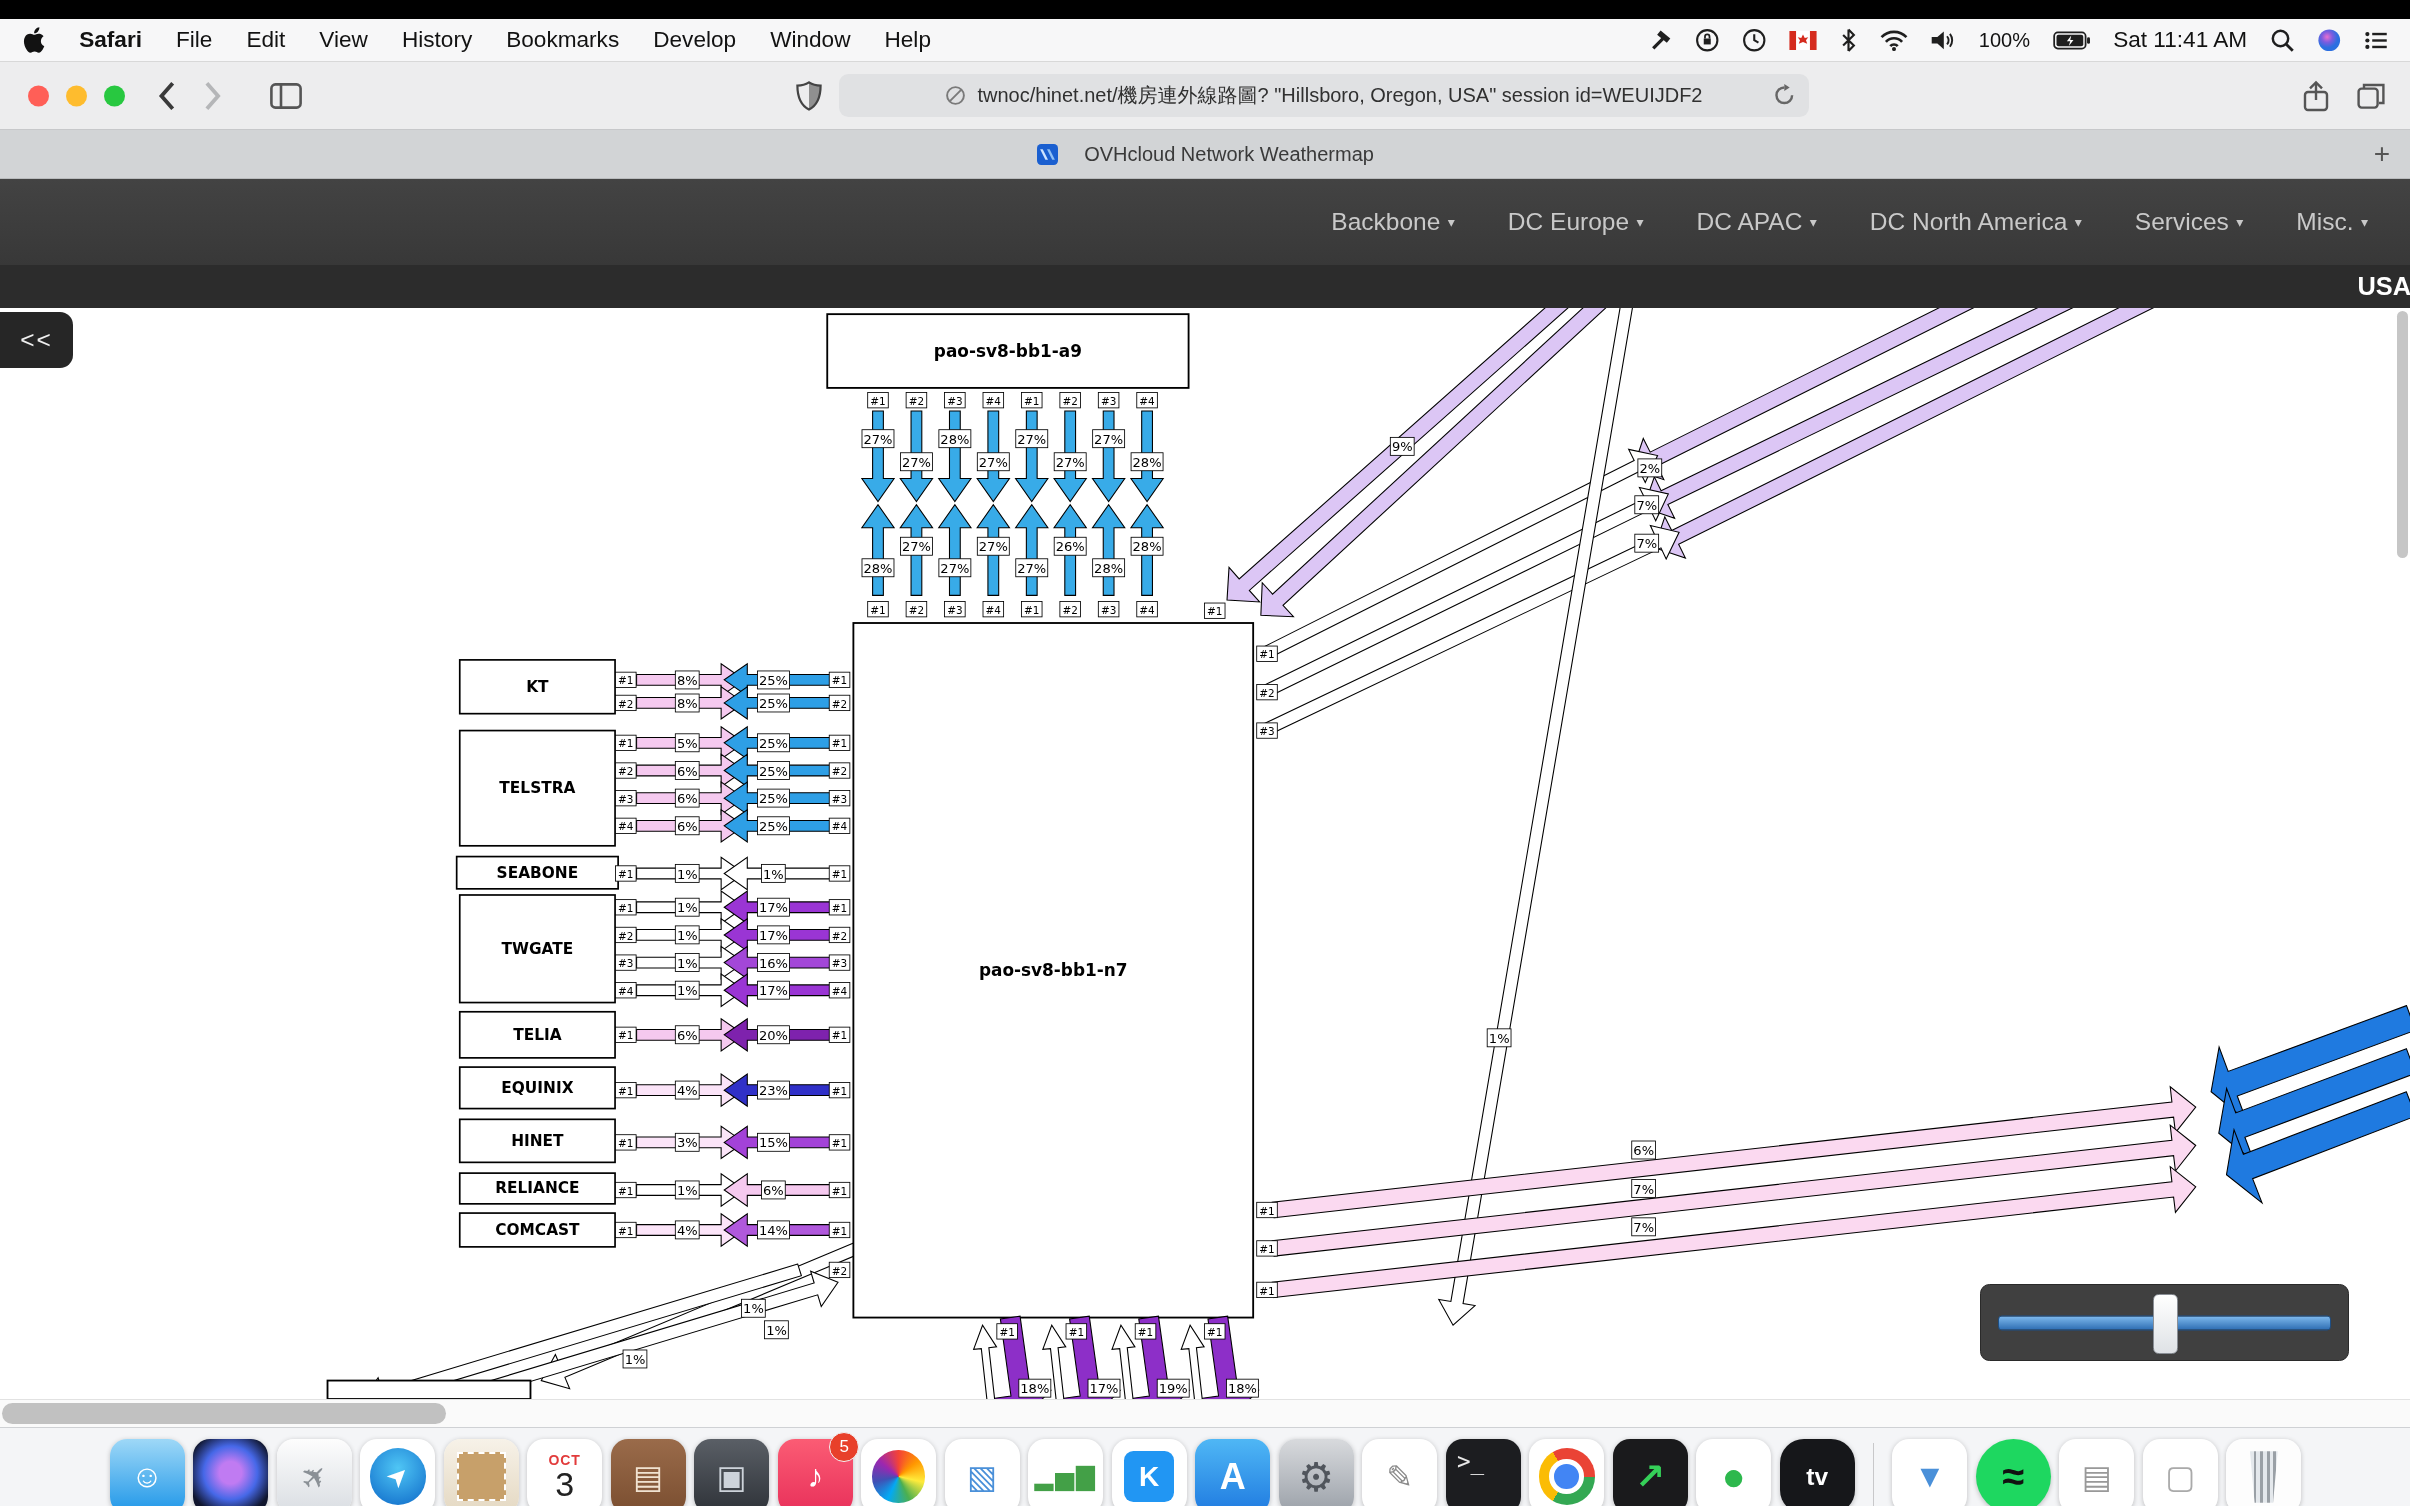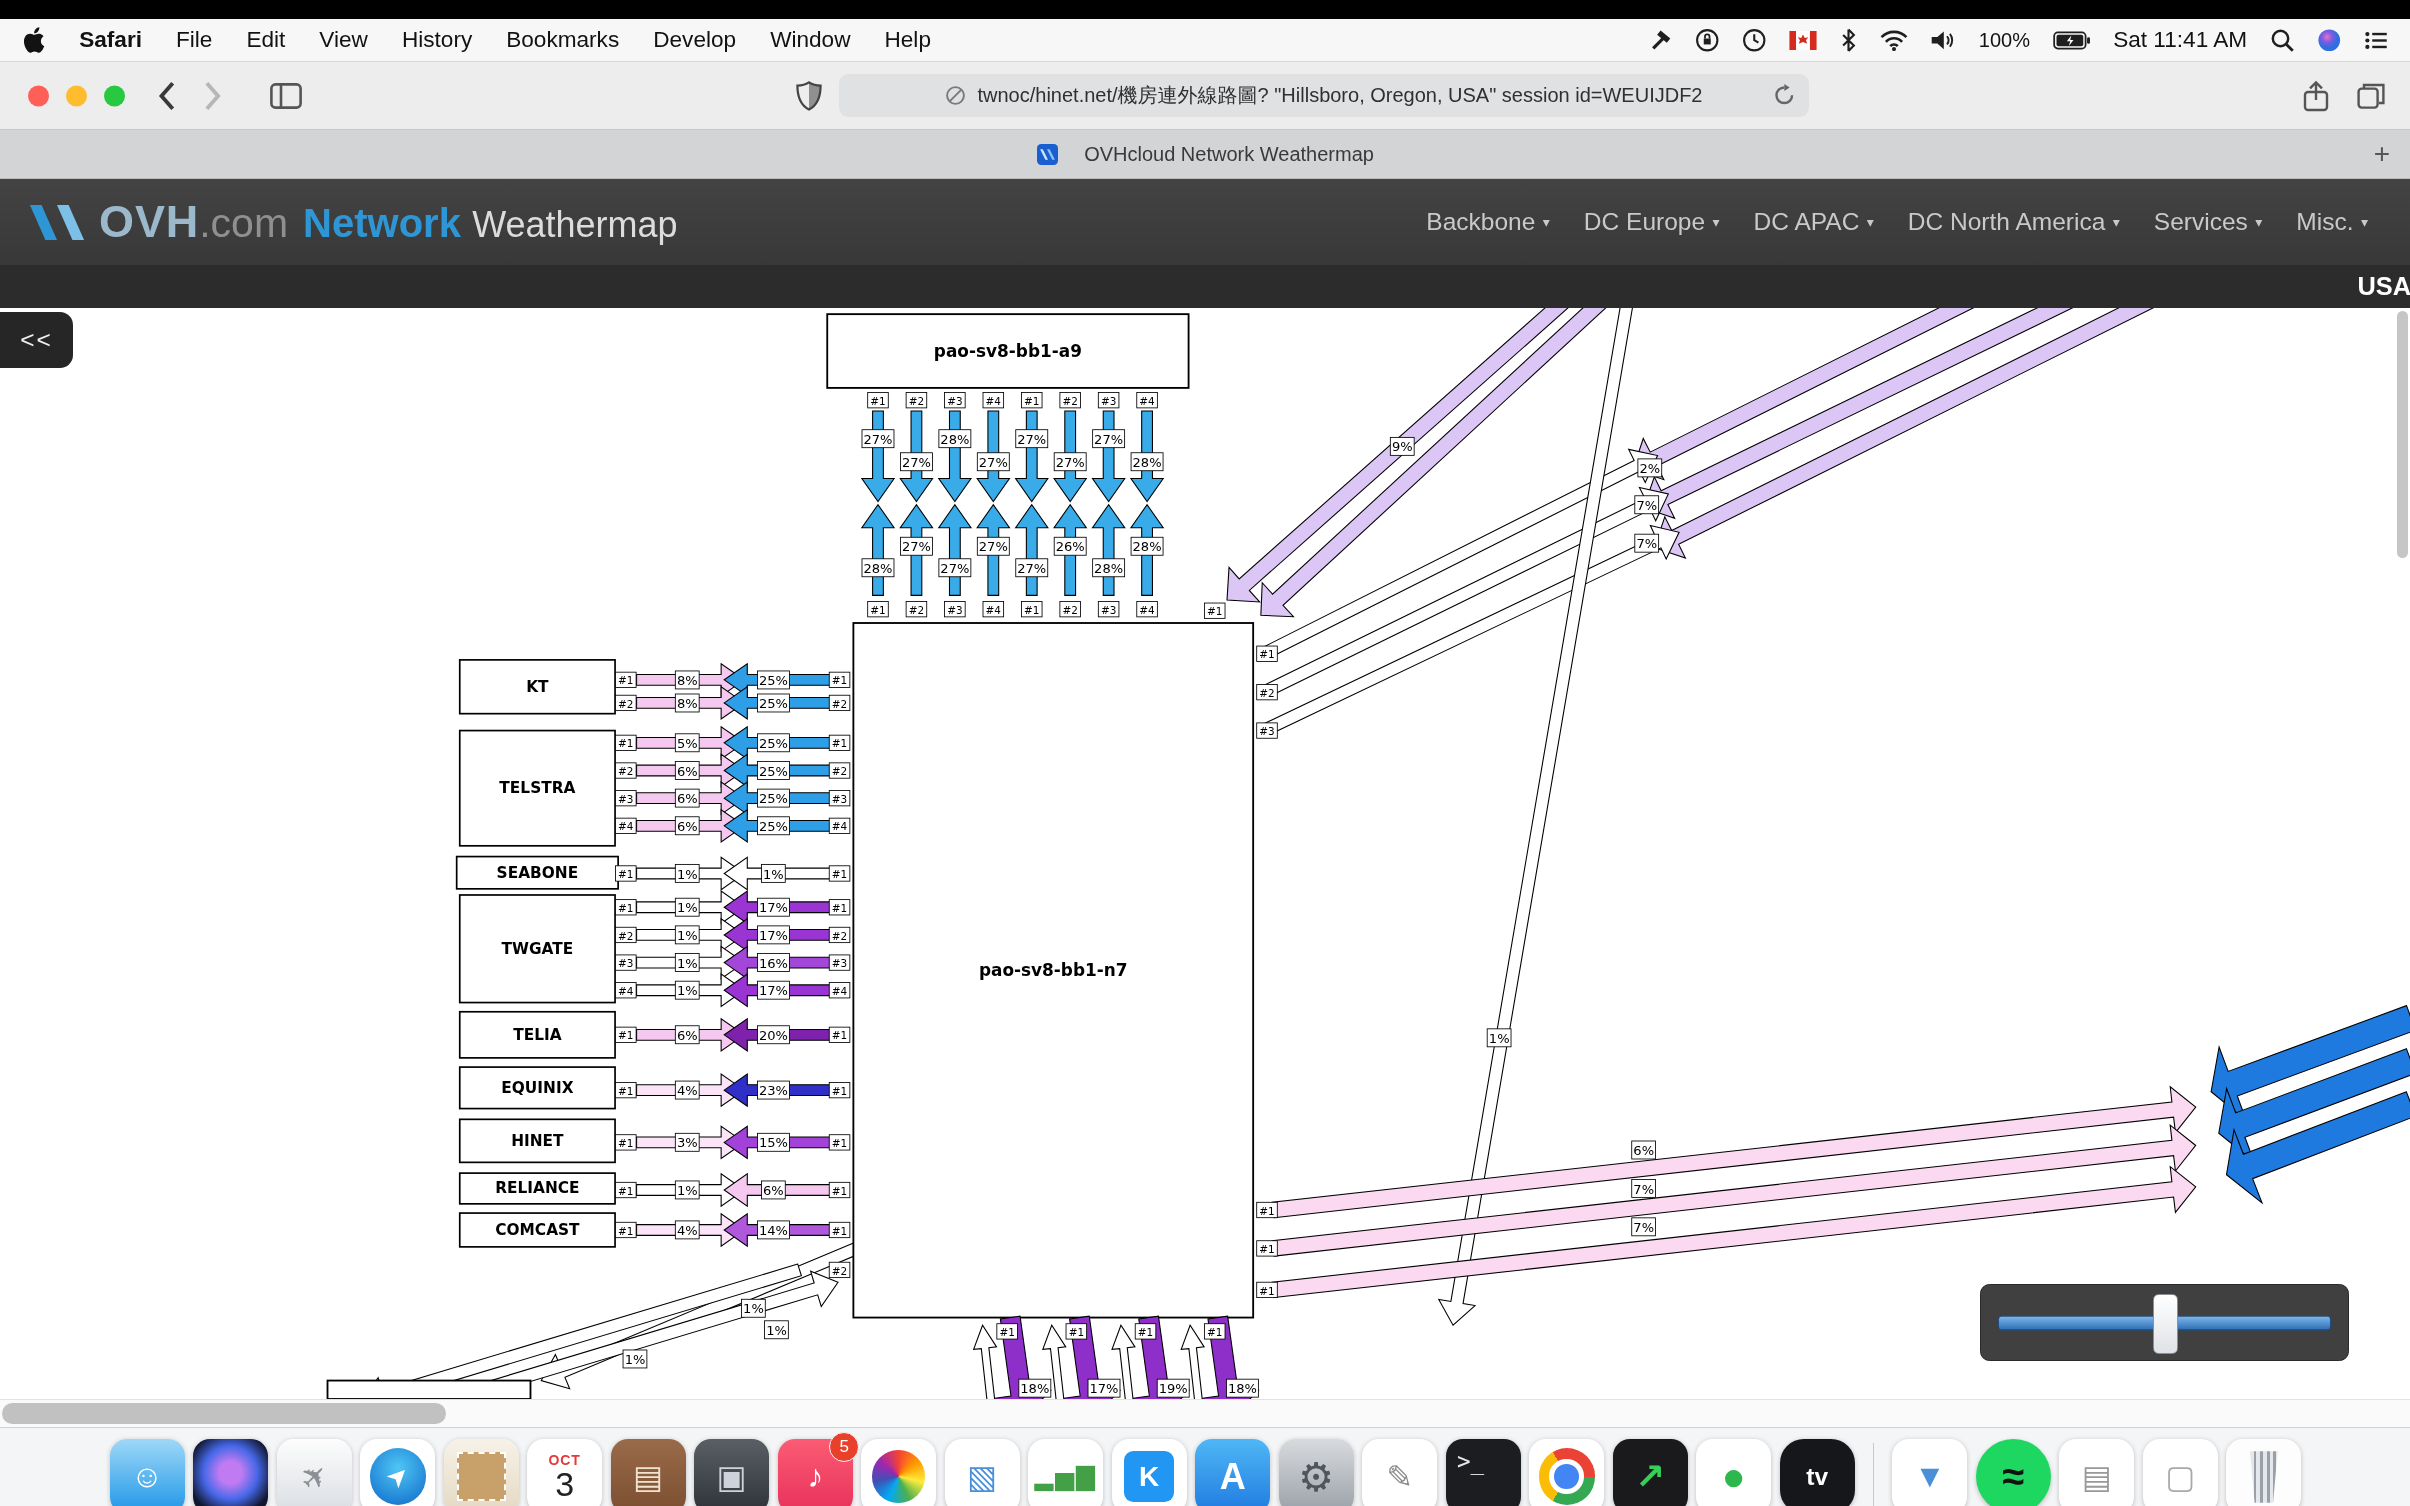--- a/index.html
+++ b/index.html
@@ -37,21 +37,21 @@
 
   
   #siteheader{height:86px;background:linear-gradient(180deg,#434343,#383838);display:flex;align-items:center;
     padding:0 28px;box-sizing:border-box;}
   .logo{display:flex;align-items:baseline;}
   .l-mark{align-self:center;margin-right:13px;display:flex;}
   .l-ovh{font-size:45px;font-weight:bold;color:#9cb8cb;letter-spacing:0.9px;}
   .l-com{font-size:41px;color:#8f8f8f;}
   .l-net{font-size:40px;font-weight:bold;color:#2f96d6;margin-left:15px;}
   .l-wm{font-size:36px;font-weight:300;color:#dcdcdc;margin-left:11.3px;}
-  #site-nav{margin-left:auto;display:flex;gap:34px;font-size:24.5px;color:#c9c9c9;align-items:center;padding-right:15px;}
+  #site-nav{margin-left:auto;display:flex;gap:53px;font-size:24.5px;color:#c9c9c9;align-items:center;padding-right:15px;}
   .nav-item{display:flex;align-items:center;white-space:nowrap;cursor:default;}
   .nav-caret{font-size:14px;margin-left:7.5px;}
 
   
   #regionbar{height:43px;background:#2c2c2c;color:#fff;display:flex;align-items:center;justify-content:flex-end;
     font-weight:bold;font-size:25.4px;}
 
   
   #mapwrap{height:1091px;position:relative;background:#fff;overflow:hidden;}
   #mapsvg{position:absolute;left:0;top:0;width:100%;height:100%;}
@@ -303,32 +303,20 @@
             <path d="M3 5 L8 15 H10.5 L5.5 5 Z" fill="#cfe4ff"></path>
             <path d="M9.5 5 L14.5 15 H17 L12 5 Z" fill="#8fc0f5"></path>
           </svg>
       </span>
       <span>OVHcloud Network Weathermap</span>
     </div>
     <span class="newtab">+</span>
   </div>
 
   <div id="siteheader">
-    <div class="logo">
-      <span class="l-mark">
-        <svg width="58" height="41" viewBox="0 0 60 40">
-            <path d="M2 2 L18 38 H30 L14 2 Z" fill="#2f96d6"></path>
-            <path d="M30 2 L46 38 H58 L42 2 Z" fill="#7cc0e8"></path>
-          </svg>
-      </span>
-      <span class="l-ovh">OVH</span>
-      <span class="l-com">.com</span>
-      <span class="l-net">Network</span>
-      <span class="l-wm">Weathermap</span>
-    </div>
     <nav id="site-nav">
         <span class="nav-item">
           <span>Backbone</span>
           <span class="nav-caret">▾</span>
         </span>
         <span class="nav-item">
           <span>DC Europe</span>
           <span class="nav-caret">▾</span>
         </span>
         <span class="nav-item">

